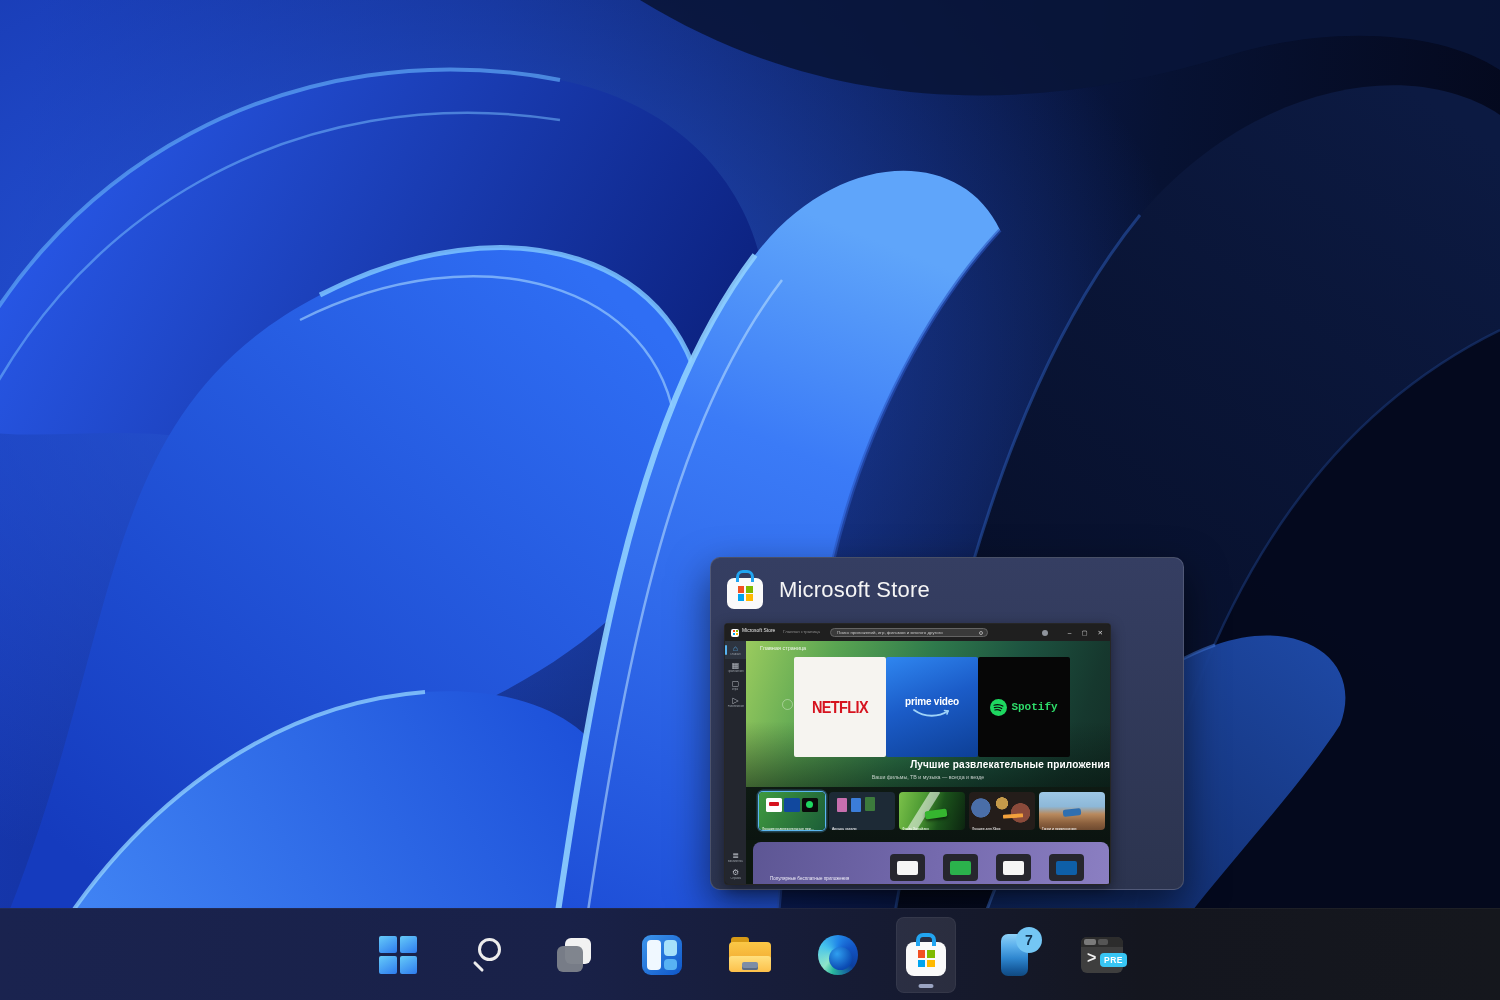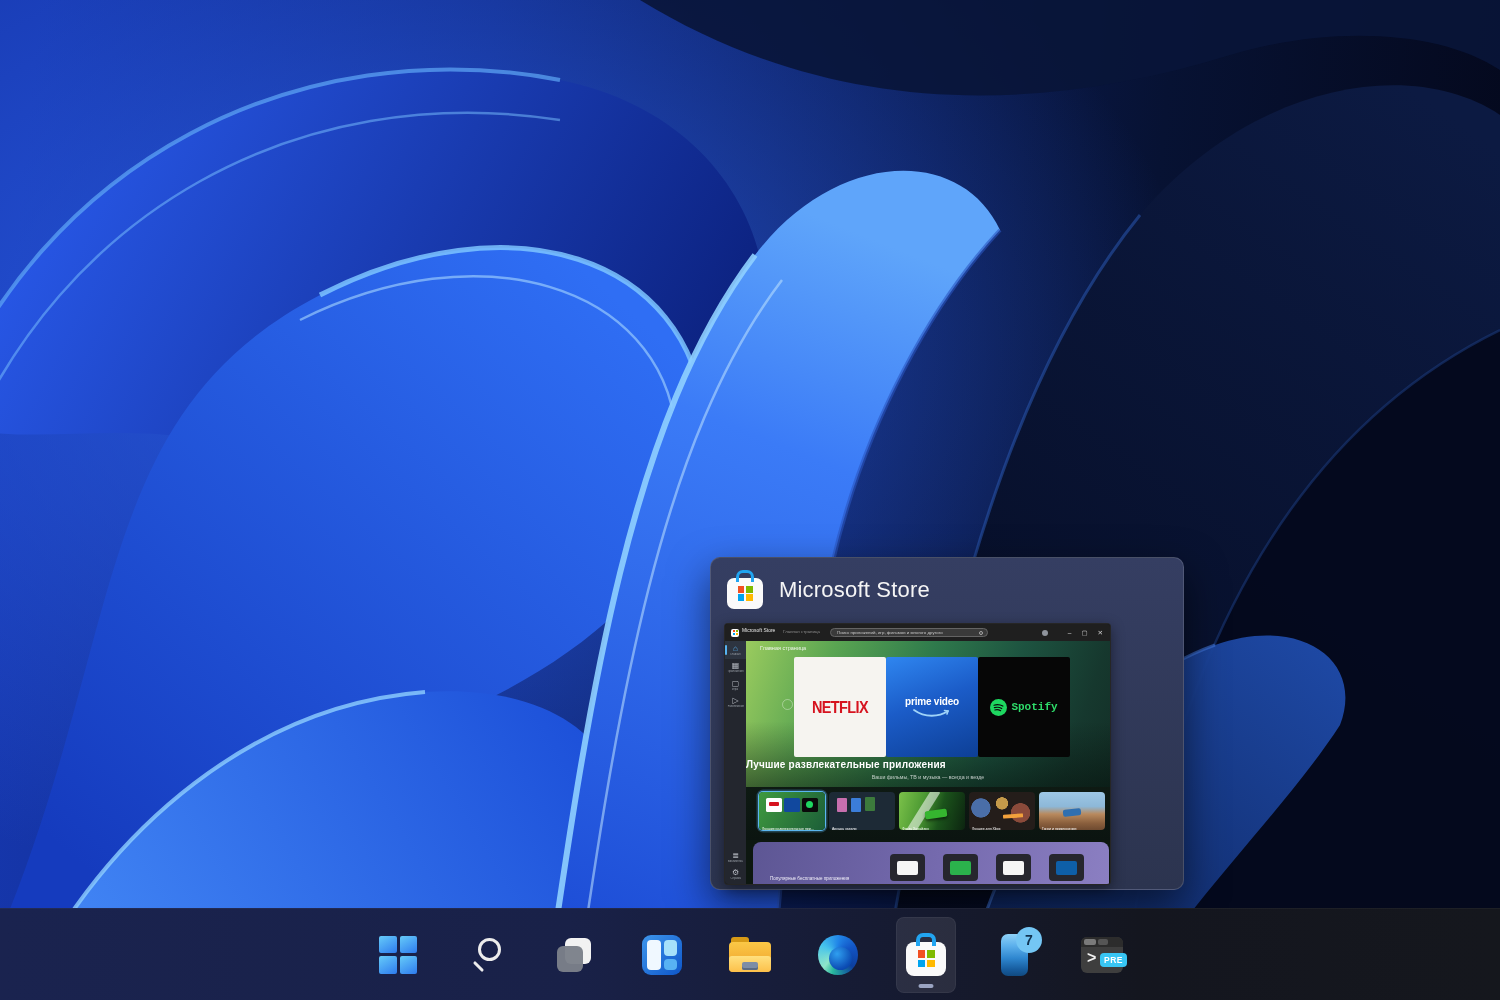--- a/index.html
+++ b/index.html
@@ -111,21 +111,21 @@
   .hero-label { position:absolute; left:14px; top:4px; z-index:2; font-size:11px; color:#eef3ea; transform:scale(.5); transform-origin:left top; white-space:nowrap; }
   .ghost-circle { position:absolute; left:36px; top:58px; width:11px; height:11px; border:1px solid rgba(255,255,255,0.35); border-radius:50%; }
   .hero-tiles { position:absolute; left:48px; top:16px; display:flex; z-index:2; }
   .tile { width:92px; height:100px; border-radius:2px; display:flex; align-items:center; justify-content:center; }
   .tile-netflix { background:#f6f4f0; }
   .tile-netflix .txt { color:#d6131f; font-size:14.5px; font-weight:bold; letter-spacing:-0.6px; transform:scaleY(1.15); }
   .tile-prime { background:linear-gradient(160deg,#2f86f0 0%,#1b5cc8 45%,#0d3f96 100%); flex-direction:column; gap:1px; }
   .tile-prime .txt { color:#fff; font-size:10px; font-weight:bold; letter-spacing:-0.2px; }
   .tile-spotify { background:#060606; gap:4px; }
   .tile-spotify .txt { color:#2edb6a; font-size:11px; font-weight:bold;font-family:Liberation Mono, monospace; }
-  .hero-headline { position:absolute; left:0; right:0; top:118px; z-index:2; text-align:left; color:#fff; font-size:10px; font-weight:bold; letter-spacing:.2px; }
+  .hero-headline { position:absolute; left:0; right:0; top:118px; z-index:2; text-align:right; color:#fff; font-size:10px; font-weight:bold; letter-spacing:.2px;padding-left:40px; }
   .hero-sub { position:absolute; left:0; right:0; top:133px; z-index:2; text-align:center; color:rgba(255,255,255,.72); font-size:10.5px; transform:scale(.5); transform-origin:center top; }
 
   .mw-cards { position:relative; height:53px; flex:none; background:linear-gradient(180deg,#0e1a13 0%,#0b1410 100%); }
   .cards-row { position:absolute; left:13px; top:5px; display:flex; gap:4px; }
   .card { width:66px; height:38px; border-radius:4px; position:relative; overflow:hidden; }
   .card .lbl { position:absolute; left:3px; bottom:0px; z-index:3; font-size:7px; color:#fff; transform:scale(.5); transform-origin:left bottom; white-space:nowrap; }
   .card.selected { box-shadow:0 0 0 1px #5ab5f0, 0 0 0 2.5px rgba(90,181,240,0.30); }
   .card-1 { background:linear-gradient(120deg,#3f9a3f,#1c5e38); }
   .card-1 .mt { position:absolute; top:6px; width:16px; height:14px; border-radius:1.5px; }
   .card-1 .mt1 { left:7px; background:#fff; } .card-1 .mt1::after { content:""; position:absolute; left:3px; top:4px; width:10px; height:4px; background:#d6131f; border-radius:1px; }

